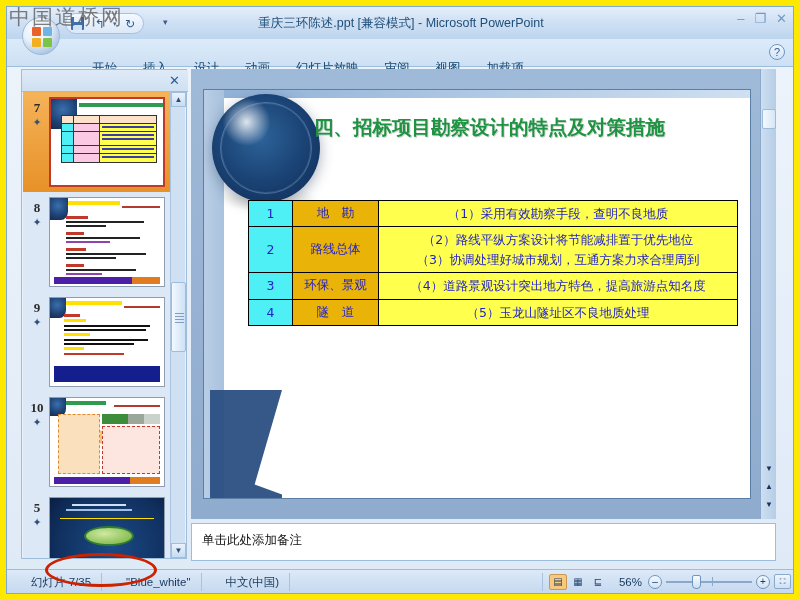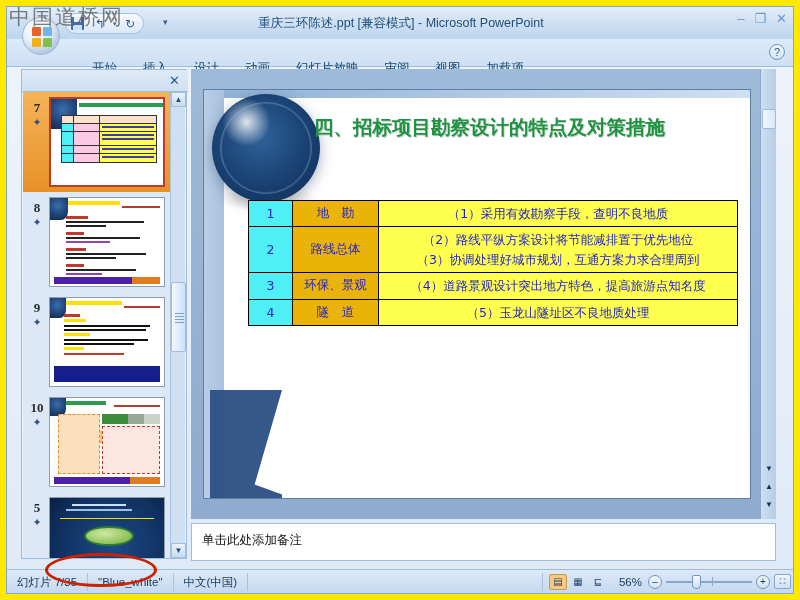--- a/index.html
+++ b/index.html
@@ -260,21 +260,21 @@
   }
   
   .statusbar {
     position: absolute; left: 0; bottom: 0; width: 788px; height: 24px;
     background: linear-gradient(180deg,#dce9f8 0%, #c6d9ef 100%);
     border-top: 1px solid #9dbddd;
     display: flex; align-items: center;
   }
   .sb-cell {
     font-size: 11.5px; color: #16375c; padding: 0 10px; height: 18px;
-    line-height: 18px; border-right: 1px solid #a9c3de; white-space: nowrap;
+    line-height: 18px; border-right: 1px solid #a9c3de; white-space: nowrap; margin-left: 14px;
   }
   .sb-fill { flex: 1; border-right: 1px solid #a9c3de; height:18px; }
   .viewbtns { display:flex; gap:2px; padding: 0 6px; align-items:center; }
   .vbtn {
     width: 18px; height: 16px; display:flex; align-items:center; justify-content:center;
     font-size: 10px; color:#1c3f68;
   }
   .vbtn.on { background:#f8c87e; border:1px solid #c89a4f; border-radius:2px; }
   .zoomtxt { font-size: 11.5px; color:#16375c; padding: 0 6px; }
   .zoomctl { display:flex; align-items:center; gap:0; padding-right: 4px; }

